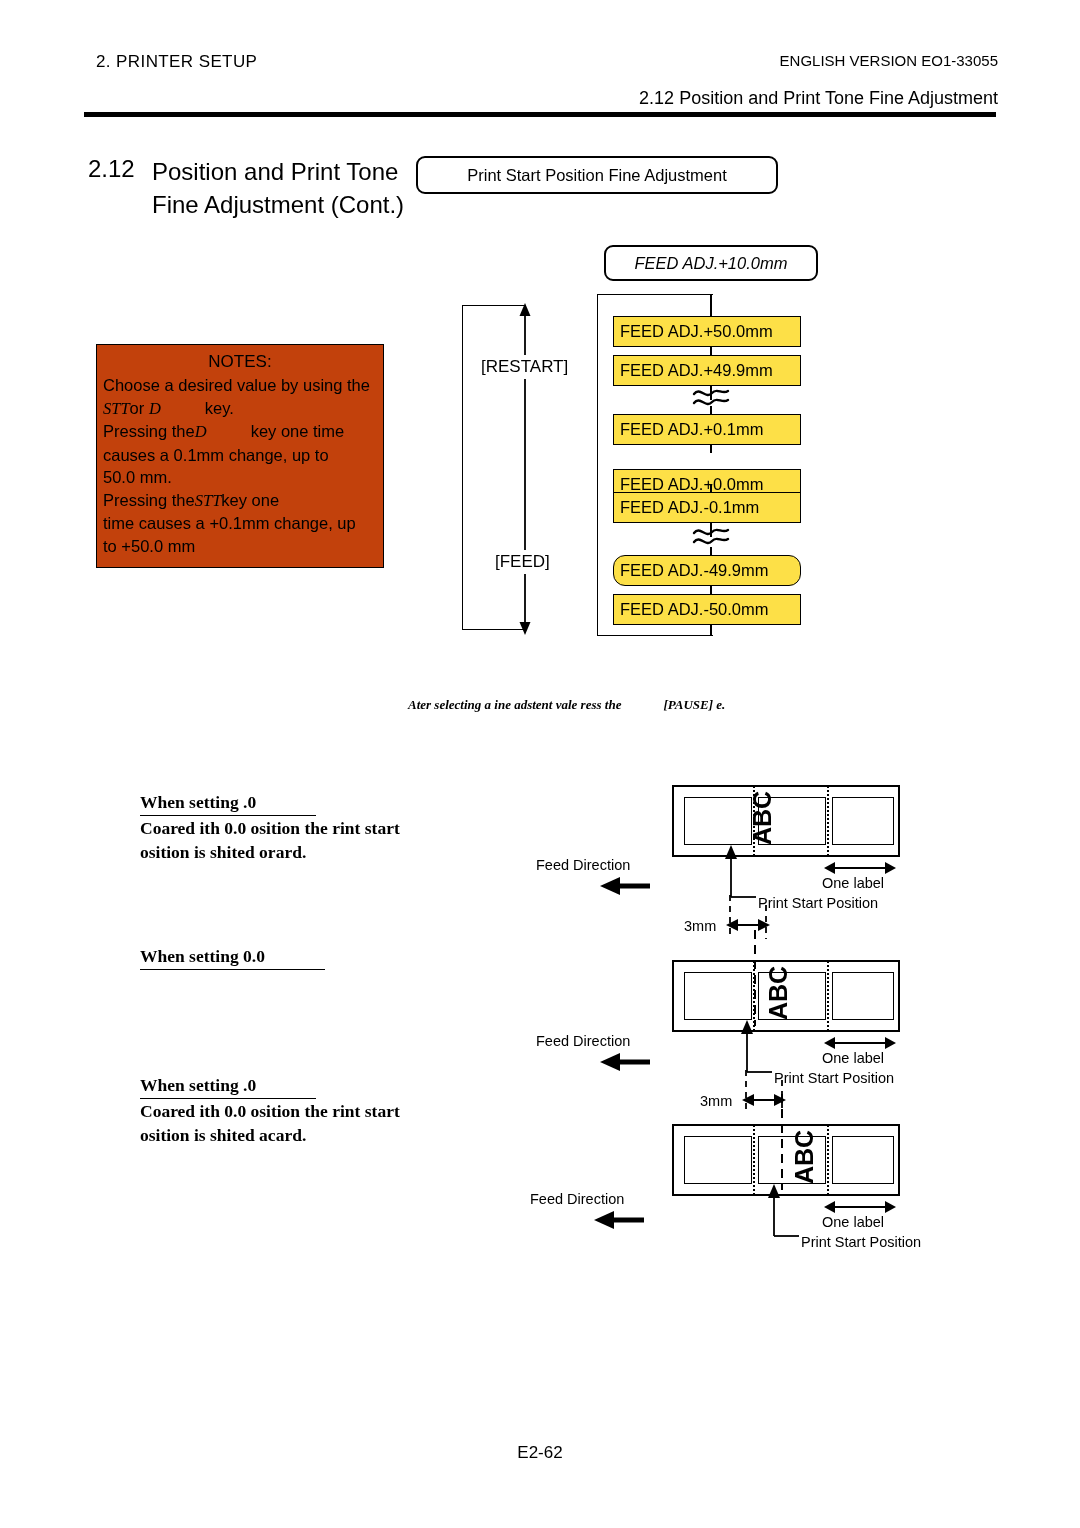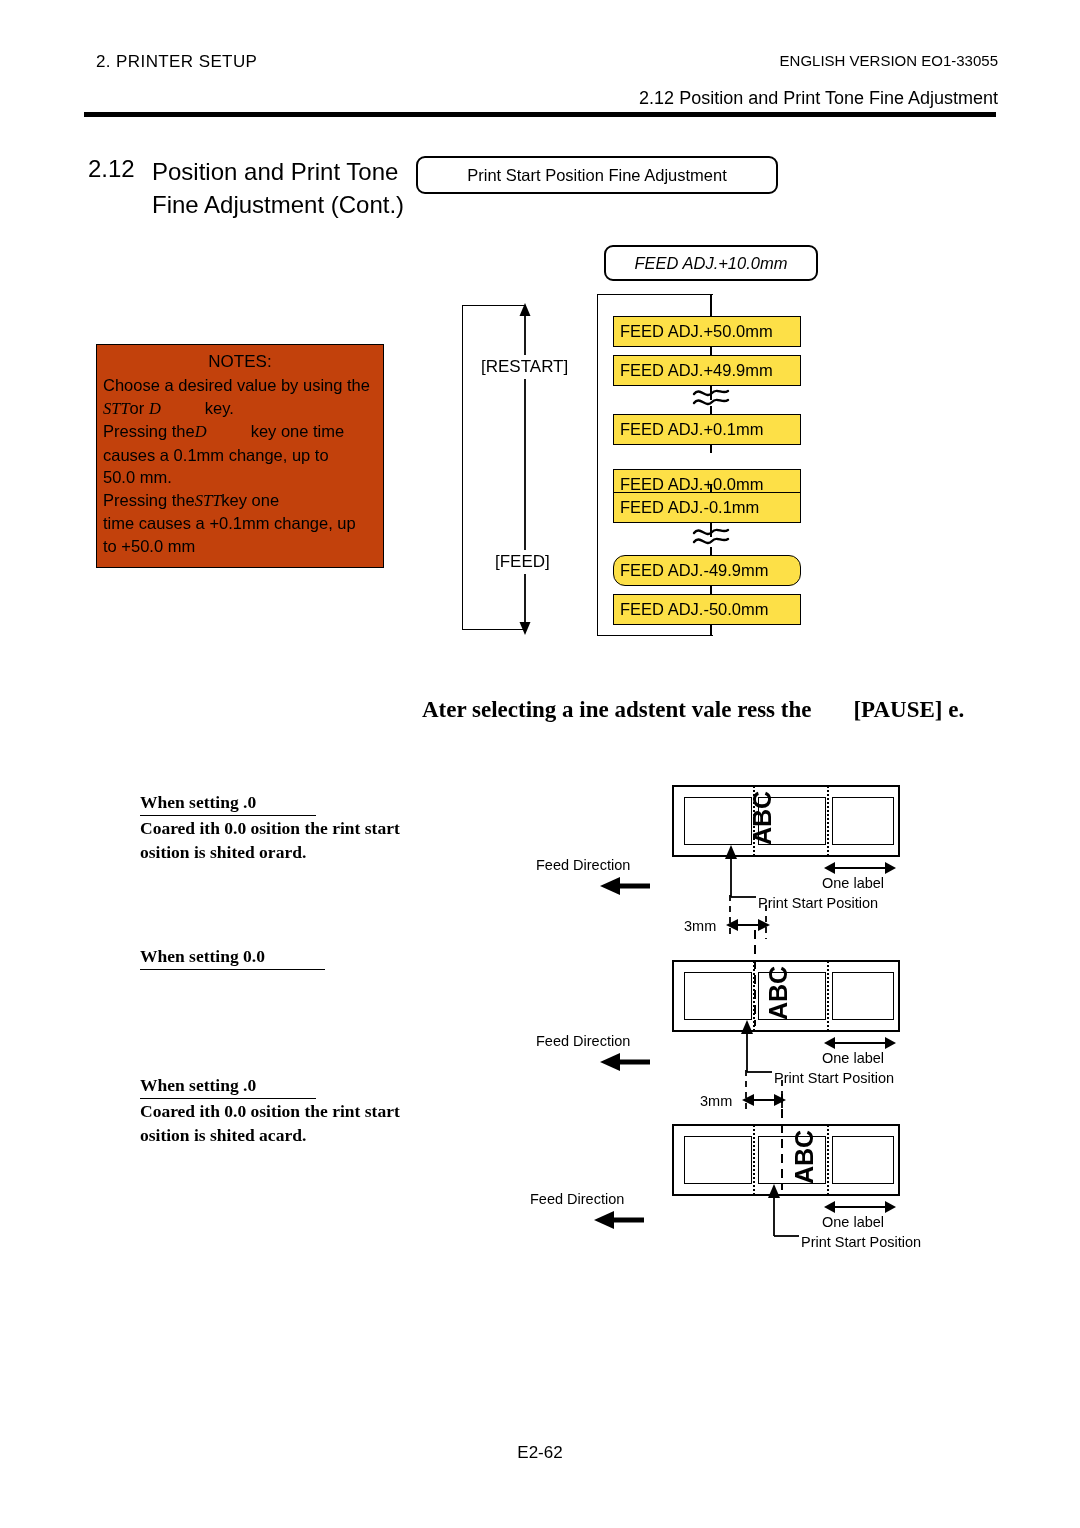--- a/index.html
+++ b/index.html
@@ -115,24 +115,25 @@
     position: absolute; left: 710px;
     width: 1.8px; background: #000;
   }
   .squiggle {
     position: absolute; left: 692px;
     width: 38px; height: 26px;
   }
 
   
   .instr {
-    position: absolute; left: 422px; top: 697px;
+    position: absolute; left: 408px; top: 697px;
     font-family: "Liberation Serif", serif;
-    font-weight: bold; font-size: 23px;
+    font-weight: bold; font-size: 13px;
     white-space: nowrap;
+    font-style: italic;
   }
   .instr .gap { display: inline-block; width: 42px; }
 
   
   .ex-head {
     position: absolute; left: 100px; top: 752px;
     font-size: 17.5px;
   }
   .ex-bullet { font-size: 17.5px; padding-right: 5px; }
 

